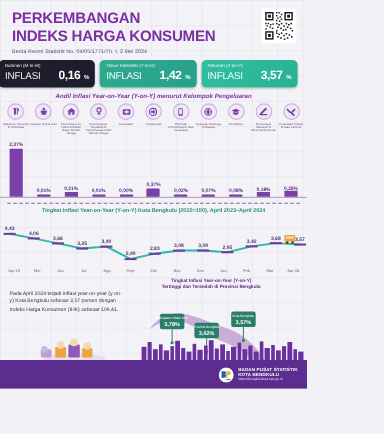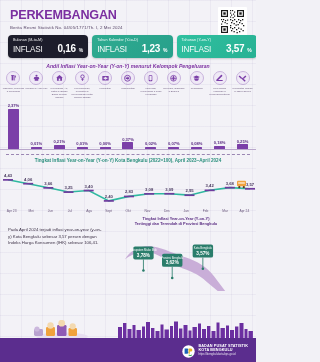--- a/index.html
+++ b/index.html
@@ -4,21 +4,21 @@
 <title>Perkembangan Indeks Harga Konsumen Kota Bengkulu April 2024</title>
 <style>
   *{box-sizing:border-box;margin:0;padding:0;}
   html,body{width:256px;height:362px;overflow:hidden;}
   body{
     font-family:"Liberation Sans","DejaVu Sans",sans-serif;
     background:#f2f1f6;
     position:relative;
     -webkit-font-smoothing:antialiased;
   }
-  .page{position:relative;width:256px;height:362px;overflow:hidden;background:#f3f2f7;}
+  .page{position:relative;width:256px;height:324px;overflow:hidden;background:#f3f2f7;}
 
   
   .gridbg{
     position:absolute;inset:0;
     background-image:
       linear-gradient(to right, rgba(120,100,160,.07) 1px, transparent 1px),
       linear-gradient(to bottom, rgba(120,100,160,.07) 1px, transparent 1px);
     background-size:21px 21px;
     pointer-events:none;
   }
@@ -32,21 +32,21 @@
   .subtitle{
     color:#5b4a6b;font-size:4.4px;margin-top:2.5px;letter-spacing:.1px;
   }
   .qr{
     position:absolute;right:9px;top:7px;width:29px;height:29px;
     background:#fff;padding:2px;border-radius:1px;
   }
   .qr svg{display:block;}
 
   
-  .stats{display:flex;gap:4px;padding:3px 8px 0 8px;}
+  .stats{display:flex;gap:4px;padding:3px 8px 0 24px;justify-content:flex-end;}
   .stat{
     flex:1;border-radius:4px;padding:3px 5px 4px 5px;color:#fff;position:relative;
     box-shadow:0 1px 2px rgba(0,0,0,.18);
   }
   .stat.s1{background:#1d1d2b;}
   .stat.s2{background:linear-gradient(135deg,#2fab90,#27a08b);}
   .stat.s3{background:linear-gradient(135deg,#2fc0a0,#28b193);}
   .stat .cap{font-size:3.7px;opacity:.92;letter-spacing:.05px;margin-bottom:1px;}
   .stat .row{display:flex;align-items:baseline;gap:3px;}
   .stat .word{font-size:8.2px;letter-spacing:-.2px;font-weight:400;opacity:.95;}
@@ -128,20 +128,21 @@
 </style>
 </head>
 <body>
 
 <div class="page">
   <div class="gridbg"></div>
 
   <div class="header">
     <div class="title">
       <div>PERKEMBANGAN</div>
+      <div>INDEKS HARGA KONSUMEN</div>
     </div>
     <div class="subtitle">Berita Resmi Statistik No. 04/05/1771/Th. I, 2 Mei 2024</div>
     <div class="qr">
       <svg viewBox="0 0 25 25" width="25" height="25" aria-hidden="true">
         <rect width="25" height="25" fill="#fff"></rect>
         <g fill="#1a1a1a">
           <rect x="1" y="1" width="7" height="7"></rect>
             <rect x="2.2" y="2.2" width="4.6" height="4.6" fill="#fff"></rect>
             <rect x="3.3" y="3.3" width="2.4" height="2.4"></rect>
           <rect x="17" y="1" width="7" height="7"></rect>
@@ -204,21 +205,21 @@
       <div class="row">
         <span class="word">INFLASI</span>
         <span class="num">0,16</span>
         <span class="pct">%</span>
       </div>
     </div>
     <div class="stat s2">
       <div class="cap">Tahun Kalender (Y-to-D)</div>
       <div class="row">
         <span class="word">INFLASI</span>
-        <span class="num">1,23</span>
+        <span class="num">1,42</span>
         <span class="pct">%</span>
       </div>
     </div>
     <div class="stat s3">
       <div class="cap">Tahunan (Y-on-Y)</div>
       <div class="row">
         <span class="word">INFLASI</span>
         <span class="num">3,57</span>
         <span class="pct">%</span>
       </div>

